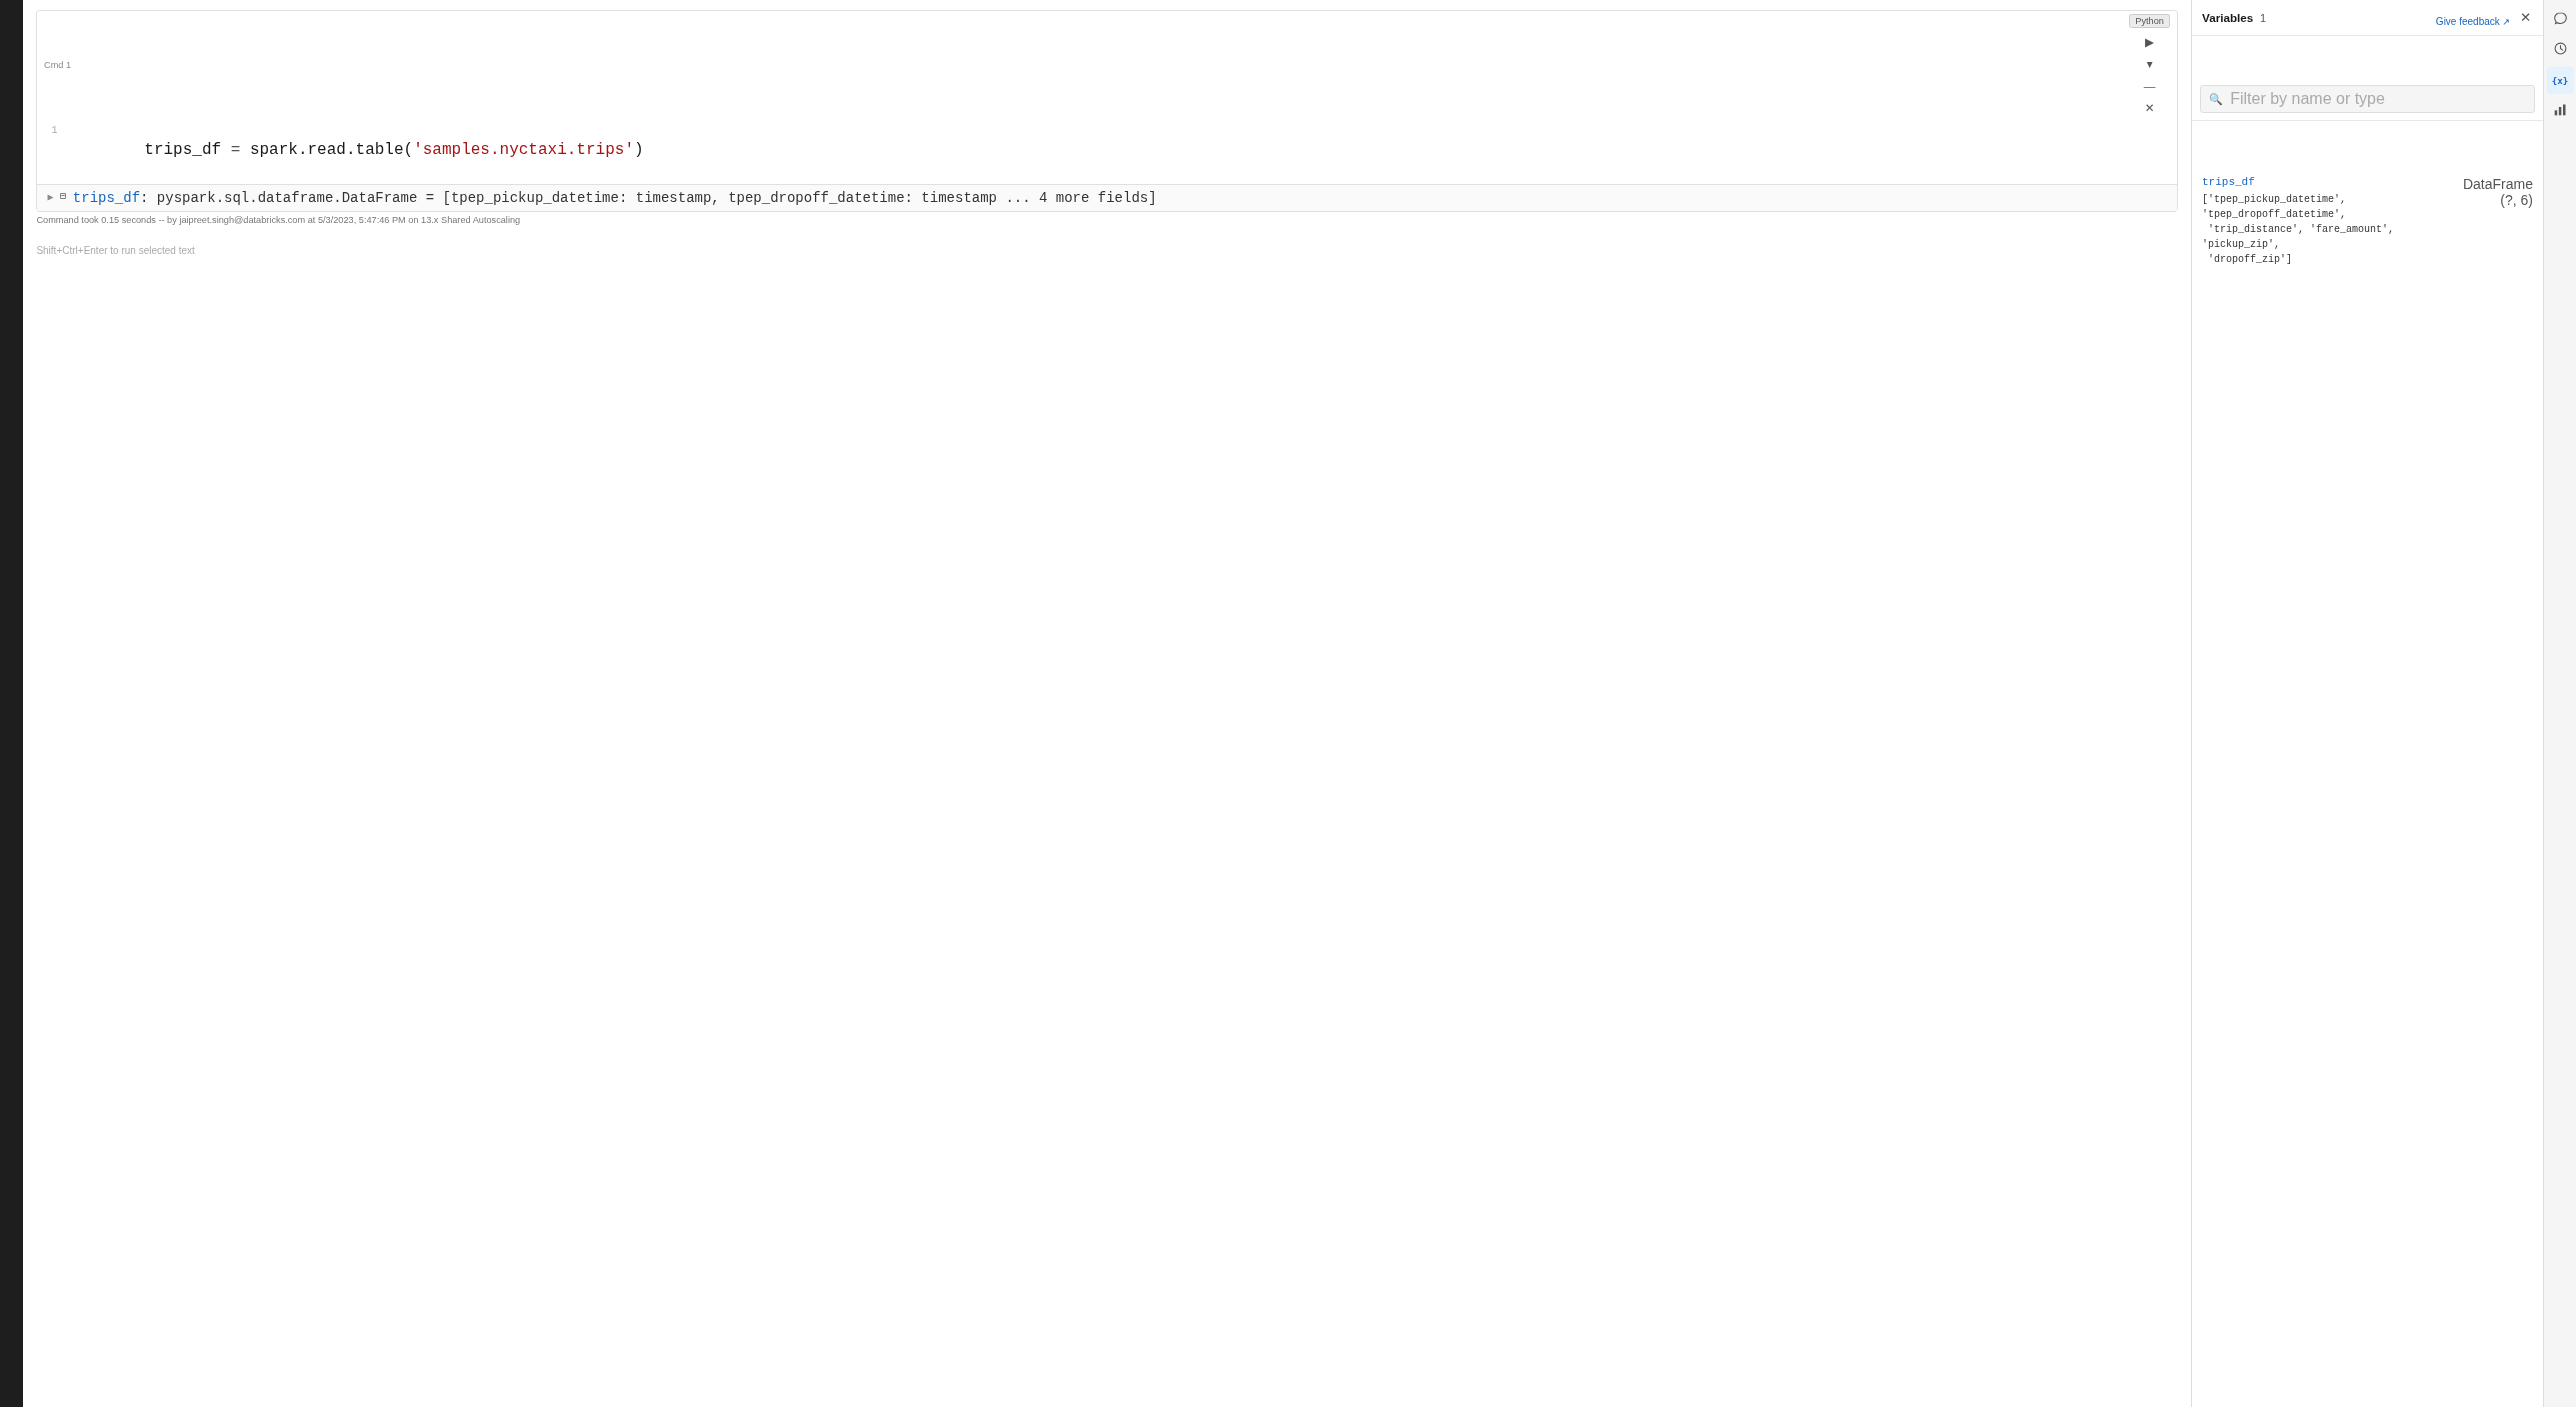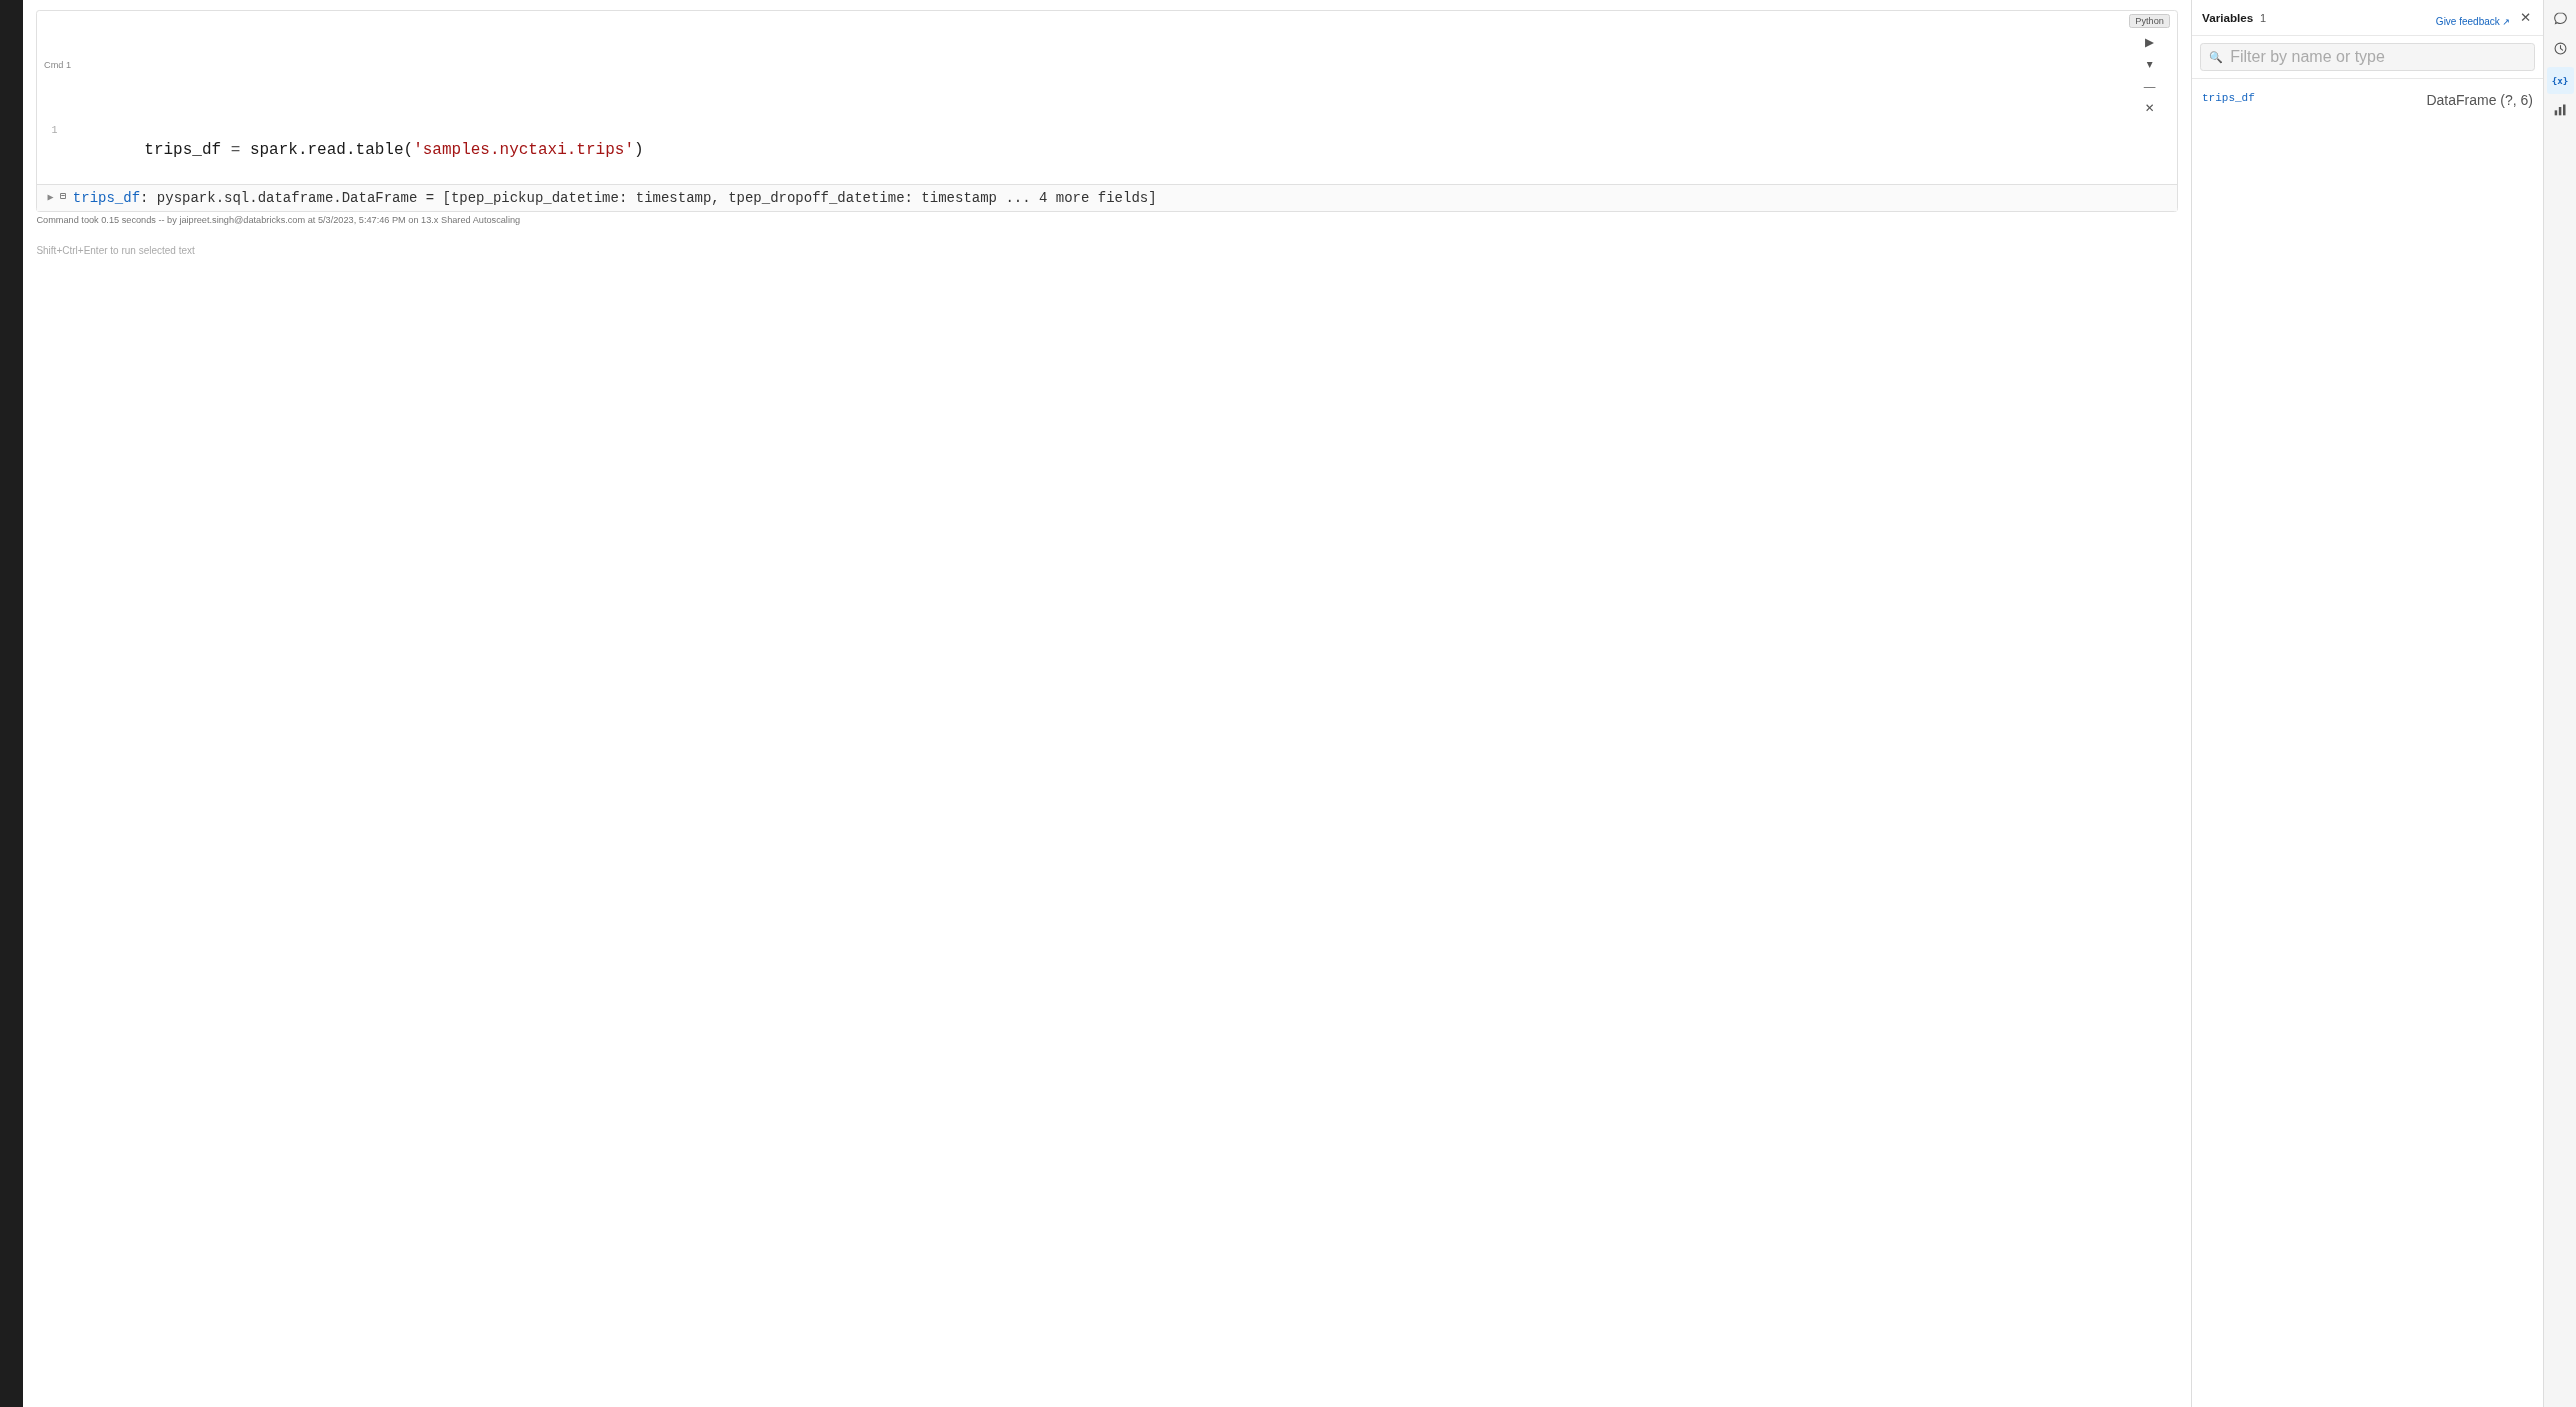--- a/index.html
+++ b/index.html
@@ -131,20 +131,21 @@
 
     .hint-line { margin-bottom: 3.3px; }
 
     
     .variables-panel {
       width: 352px;
       background: #ffffff;
       border-left: 0.8px solid #ddd;
       display: flex;
       flex-direction: column;
+      gap: 42px;
     }
 
     .variables-header {
       display: flex;
       align-items: center;
       justify-content: space-between;
       padding: 8.4px 10px;
       border-bottom: 0.8px solid #e8e8e8;
     }
 
@@ -366,20 +367,25 @@
     <div class="search-box">
       <span class="search-icon">🔍</span>
       <input class="search-input" type="text" placeholder="Filter by name or type" style="">
     </div>
   </div>
 
   <div class="variables-list">
     <div class="variable-item">
       <div>
         <div class="variable-name">trips_df</div>
+        <div class="variable-value">
+          <span>['tpep_pickup_datetime', 'tpep_dropoff_datetime',<br>
+&nbsp;'trip_distance', 'fare_amount', 'pickup_zip',<br>
+&nbsp;'dropoff_zip']</span>
+        </div>
       </div>
       <div class="variable-type">DataFrame (?, 6)</div>
     </div>
   </div>
 
 </div>
 
 <div class="right-sidebar">
   <button class="sidebar-icon-btn" title="Chat">
     <span style="font-size:12.6px;">

